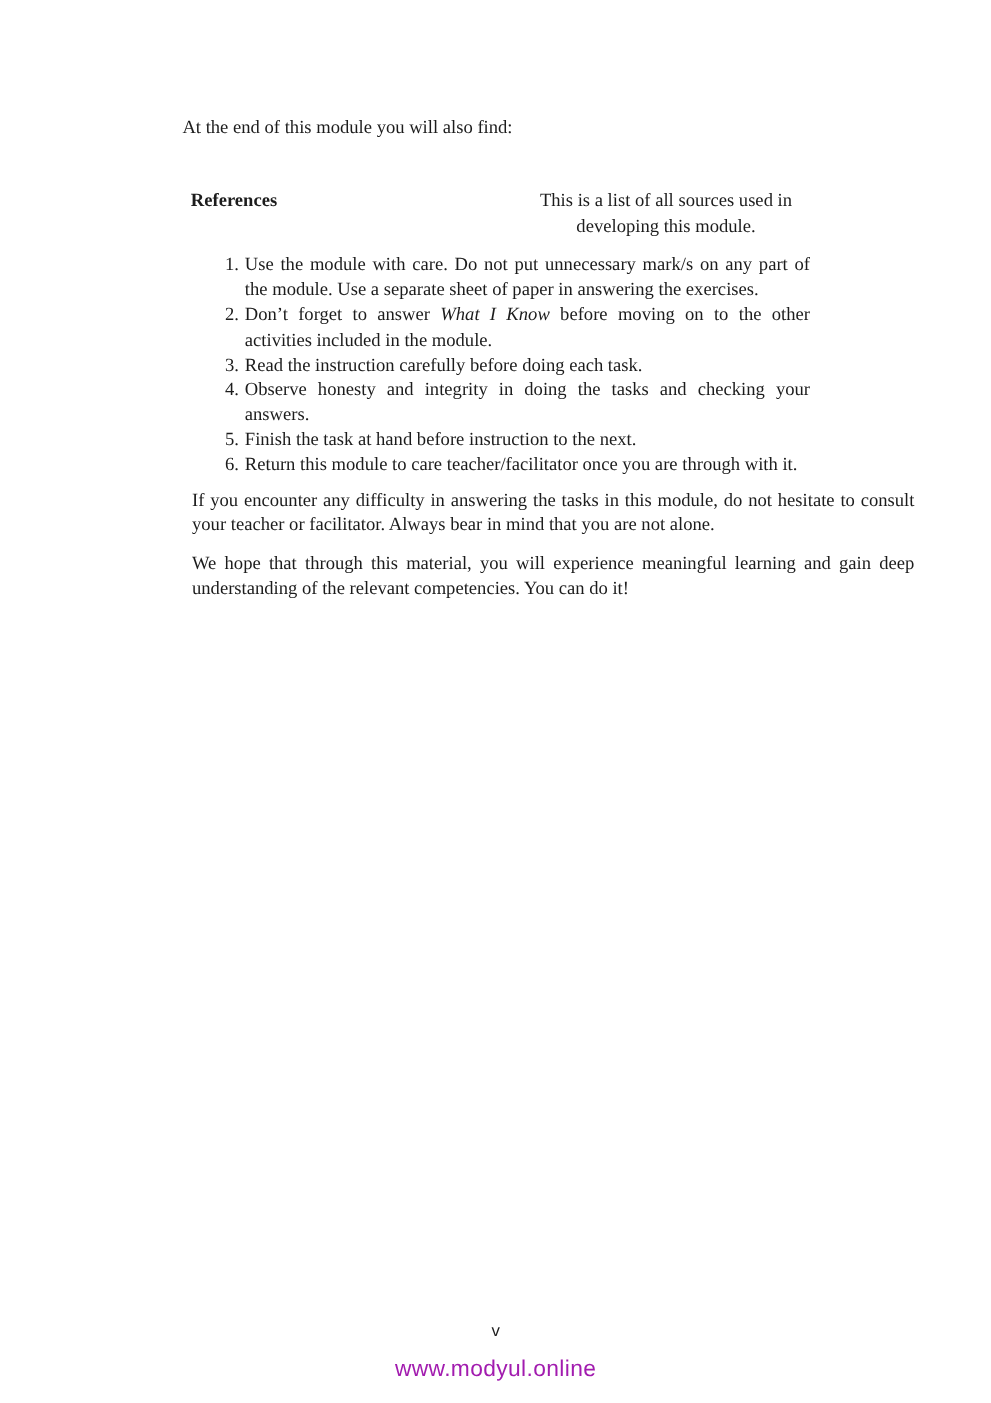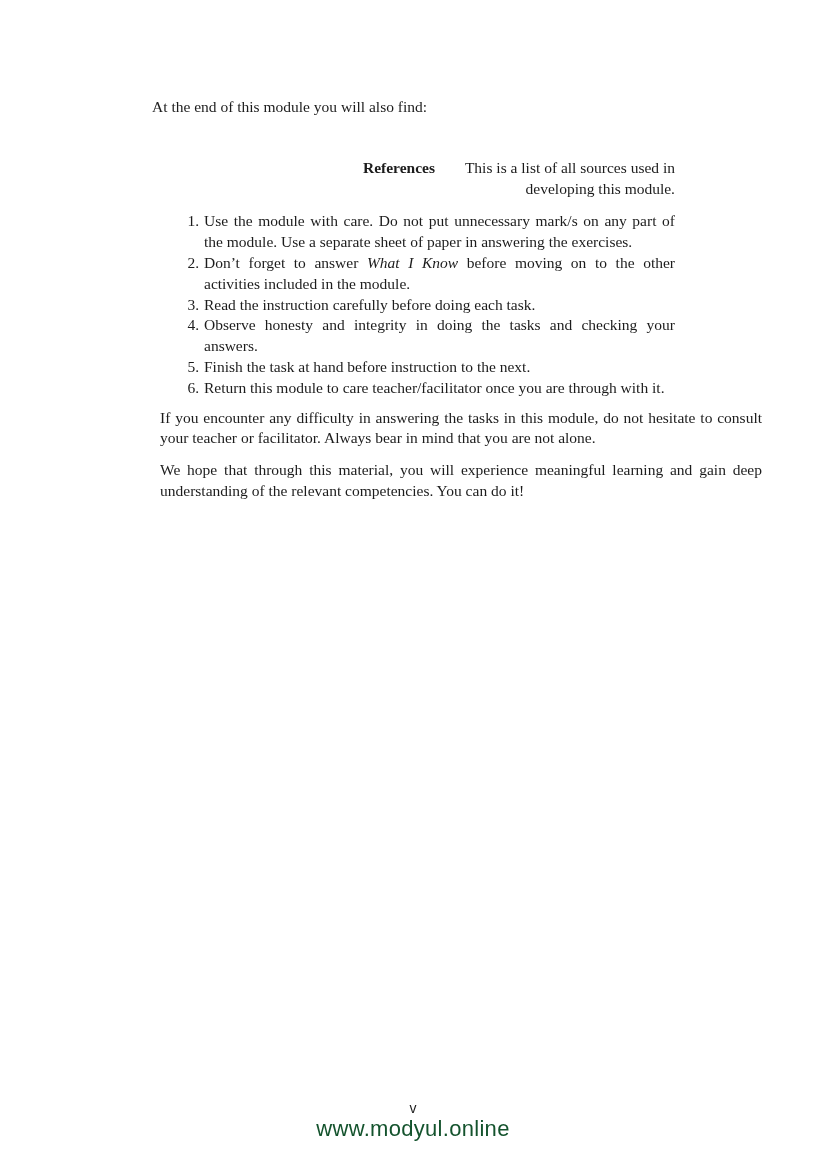--- a/index.html
+++ b/index.html
@@ -28,26 +28,25 @@
 
   .ref-row {
     display: flex;
     margin-top: 40px;
     margin-left: 7px;
   }
   .ref-label {
     font-weight: bold;
     width: 276px;
     flex: 0 0 276px;
-    text-align: right;
   }
   .ref-desc {
     flex: 1;
     max-width: 345px;
-    text-align: right;
+    text-align: center;
   }
 
   .reminders-intro {
     margin-top: 39px;
   }
 
   ol.reminders-list {
     margin-top: 12px;
     margin-left: 0;
     padding-left: 51px;
@@ -74,24 +73,24 @@
     right: 0;
     top: 1098px;
     text-align: center;
   }
   .page-number {
     font-family: "Liberation Sans", sans-serif;
     font-size: 14px;
     color: #1c1c1c;
   }
   .watermark {
-    margin-top: 0;
+    margin-top: 13px;
     font-family: "Liberation Sans", sans-serif;
-    font-size: 22px;
-    color: #14532d;
+    font-size: 19px;
+    color: #a21caf;
     letter-spacing: 0.3px;
   }
 </style>
 </head>
 <body>
 
 <div class="page">
   <div class="content">
 
     <p class="intro-line">At the end of this module you will also find:</p>

